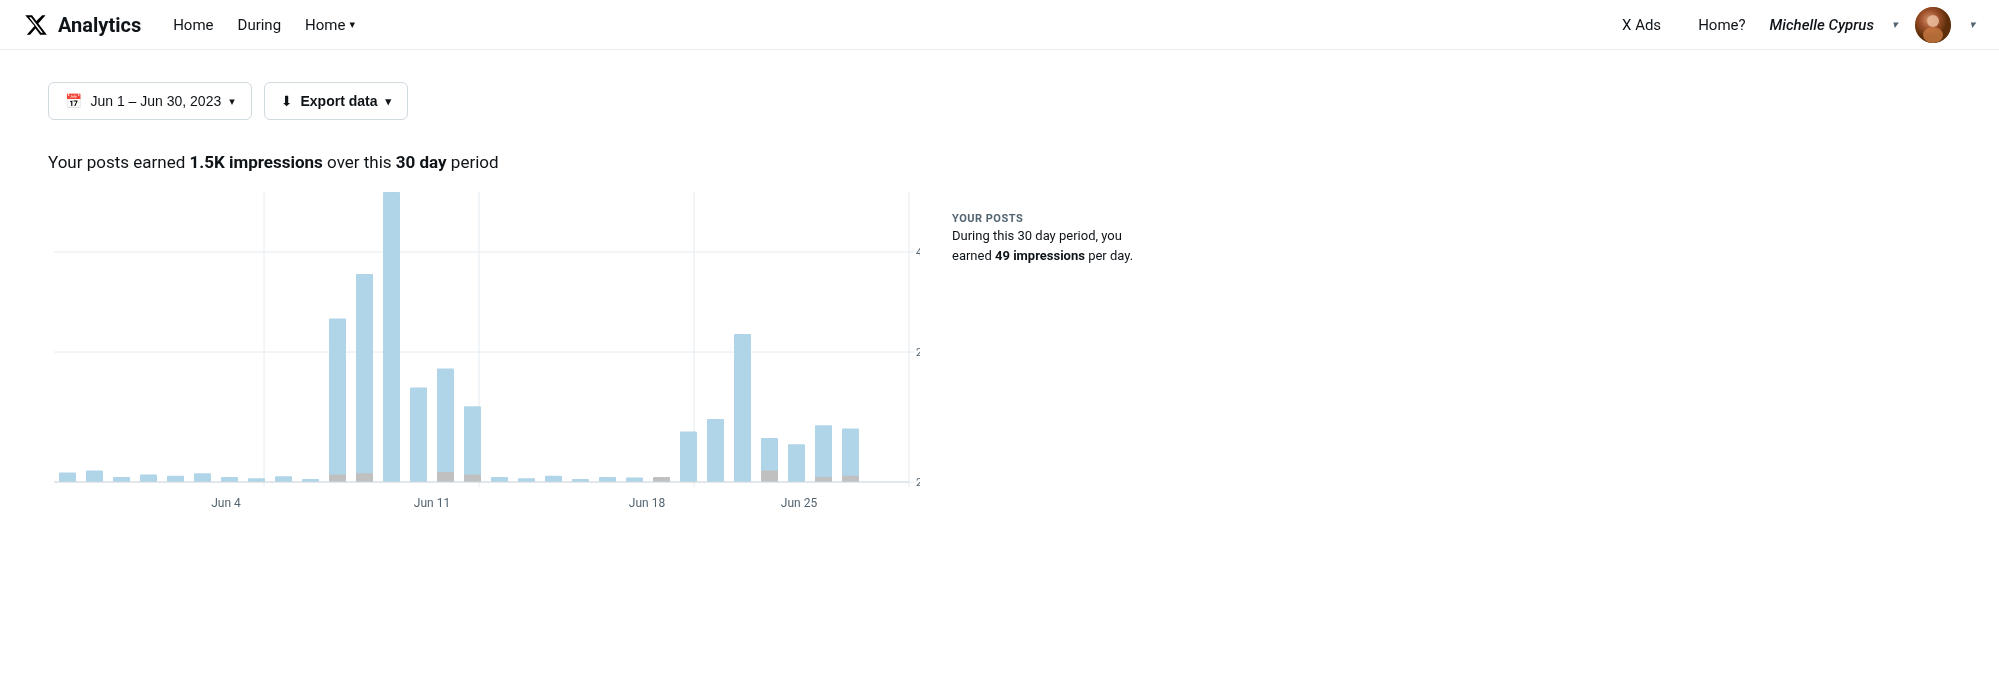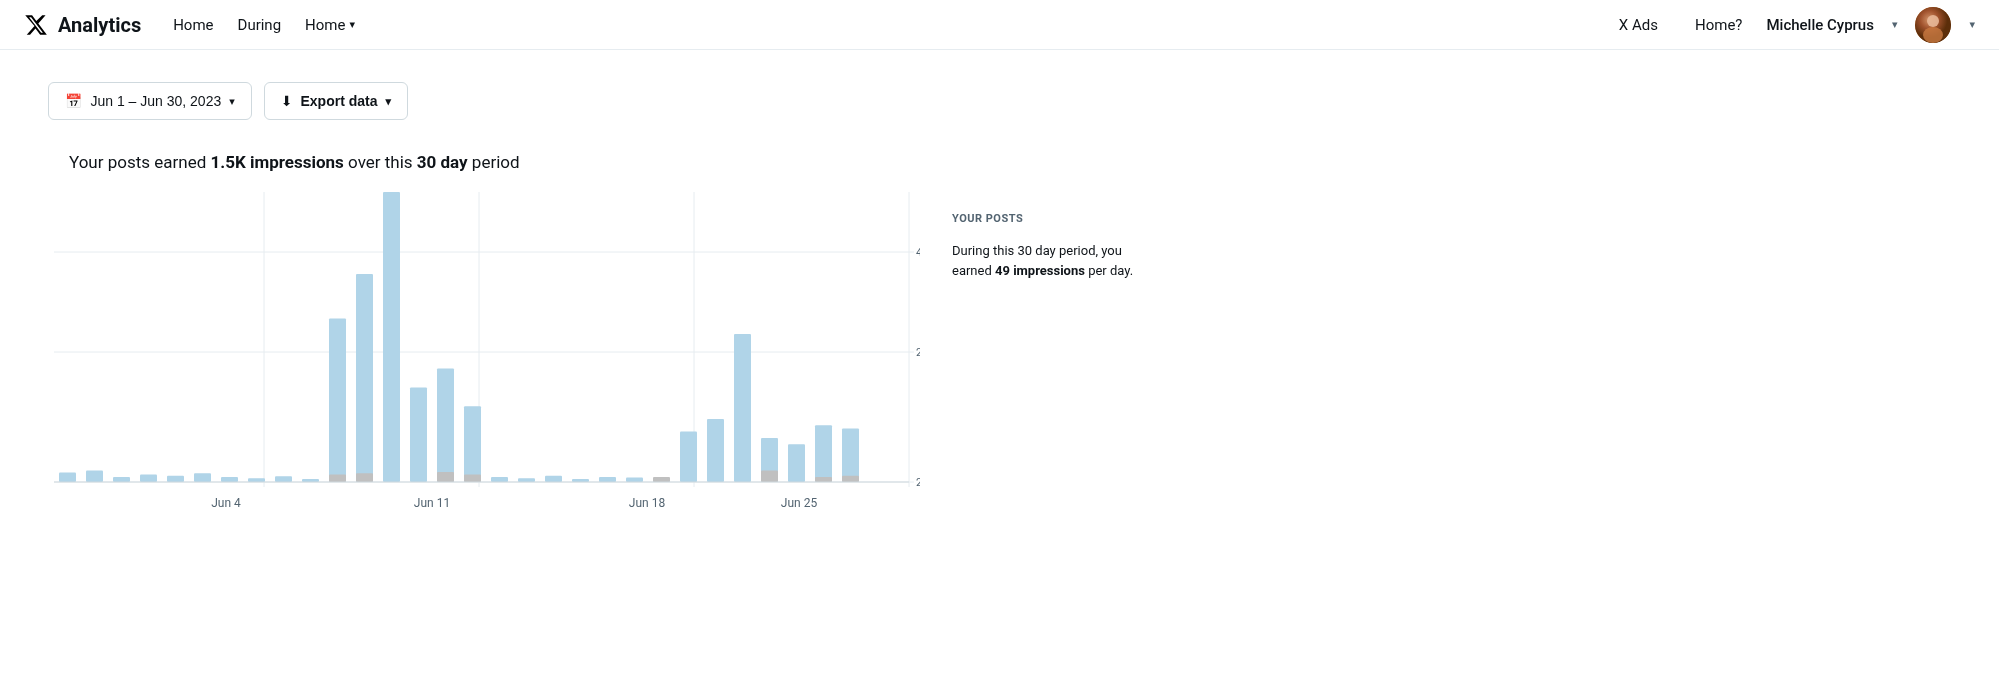--- a/index.html
+++ b/index.html
@@ -53,20 +53,21 @@
       font-size: 15px;
       color: #0f1419;
       cursor: pointer;
       margin-left: 13px;
     }
     .user-info {
       display: flex;
       align-items: center;
       gap: 18px;
       cursor: pointer;
+      font-style: italic;
     }
     .user-name {
       font-size: 15px;
       font-weight: 500;
     }
     .avatar {
       width: 36px;
       height: 36px;
       border-radius: 50%;
       background: linear-gradient(135deg, #c97940 0%, #8b4513 50%, #5c2e0a 100%);
@@ -127,21 +128,20 @@
       color: #0f1419;
     }
 
     
     .impressions-summary {
       margin-bottom: 20px;
     }
     .impressions-text {
       font-size: 17px;
       color: #0f1419;
-      margin-left: 21px;
     }
     .impressions-text strong {
       font-weight: 700;
     }
 
     
     .chart-container {
       display: flex;
       gap: 32px;
       align-items: flex-start;
@@ -153,21 +153,21 @@
     .chart-sidebar {
       width: 200px;
       padding-top: 20px;
       flex-shrink: 0;
     }
     .chart-sidebar-title {
       font-size: 11px;
       font-weight: 700;
       color: #536471;
       letter-spacing: 0.5px;
-      margin-bottom: 16px;
+      margin-bottom: 1px;
       text-transform: uppercase;
     }
     .chart-sidebar-text {
       font-size: 13px;
       color: #0f1419;
       line-height: 1.5;
     }
     .chart-sidebar-text strong {
       font-weight: 700;
     }

